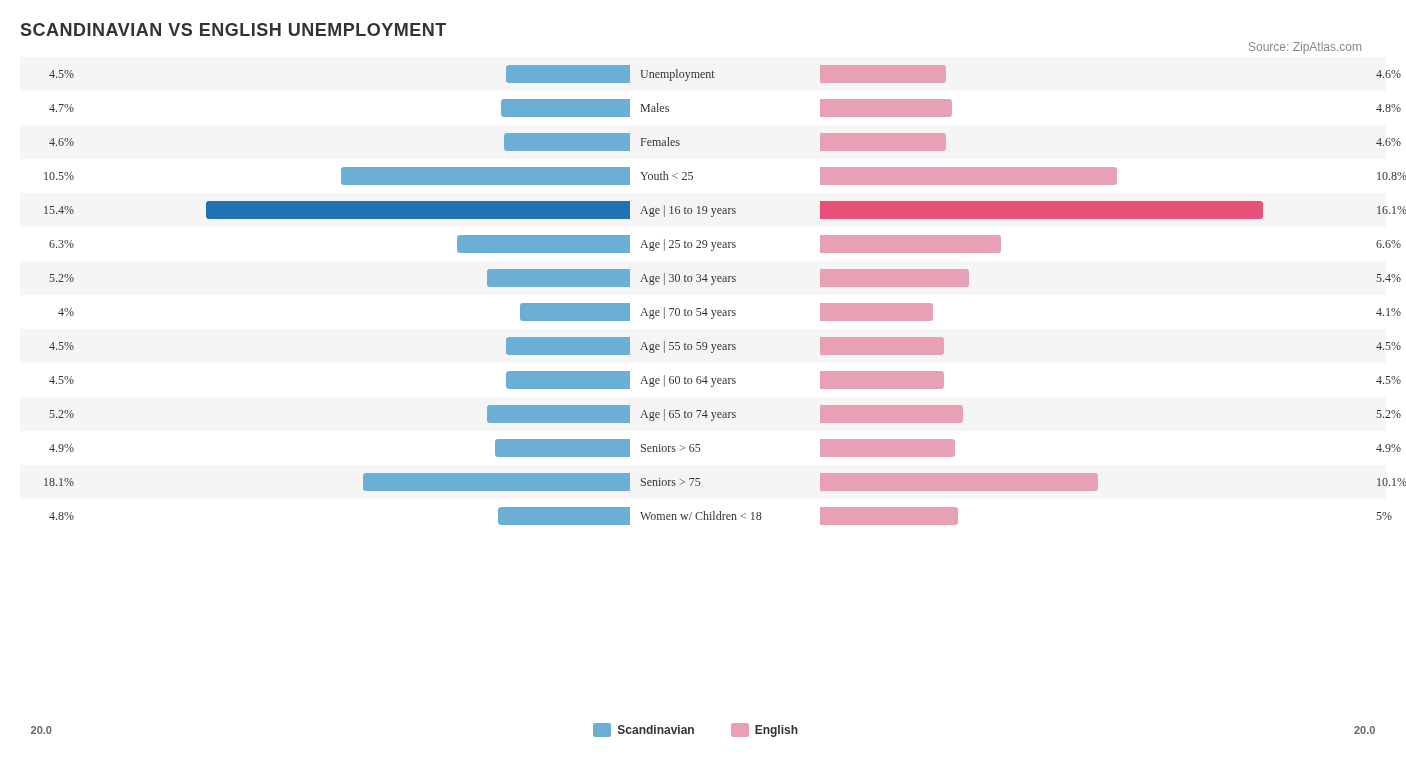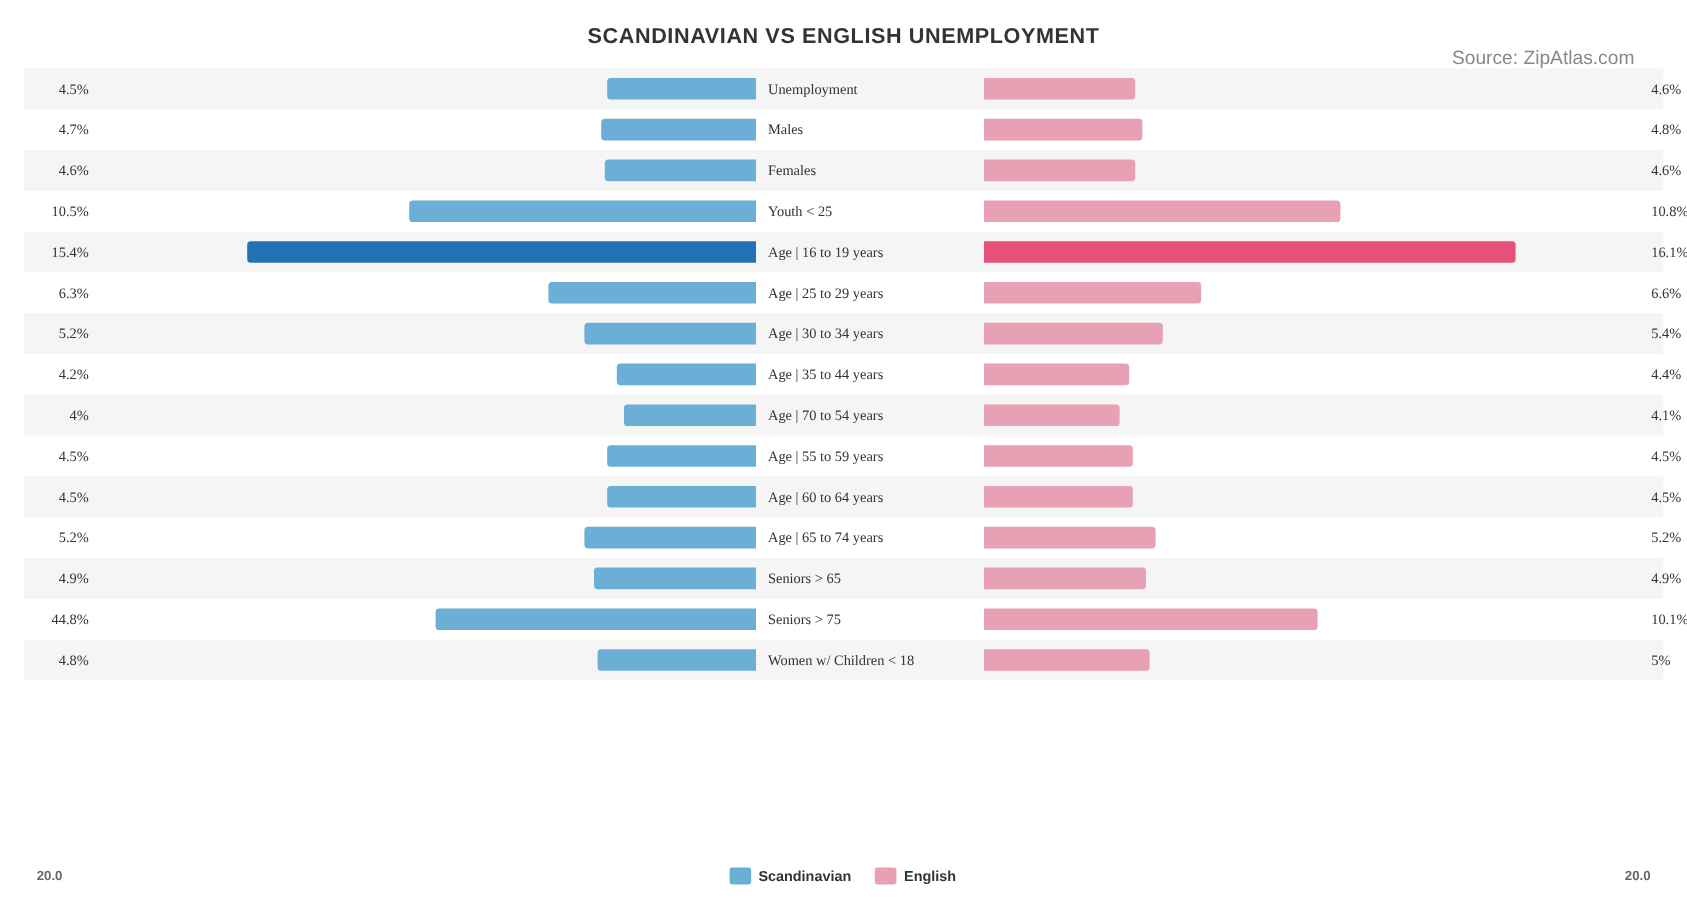--- a/index.html
+++ b/index.html
@@ -17,21 +17,21 @@
       font-weight: bold;
       color: #333;
       margin-bottom: 6px;
       text-transform: uppercase;
       letter-spacing: 0.5px;
     }
     .source {
       position: absolute;
       top: 20px;
       right: 24px;
-      font-size: 16px;
+      font-size: 12px;
       color: #888;
     }
     .chart-container {
       position: relative;
       flex: 1;
       display: flex;
       flex-direction: column;
       gap: 0px;
       margin-top: 10px;
     }
@@ -142,21 +142,21 @@
       border-radius: 2px;
     }
     .legend-scand { background: #6baed6; }
     .legend-english { background: #e8a0b4; }
 
     
   </style>
 </head>
 <body>
 
-<div style="position:relative;text-align:center;">
+<div style="position:relative;">
   <div class="chart-title">SCANDINAVIAN VS ENGLISH UNEMPLOYMENT</div>
   <div class="source">Source: ZipAtlas.com</div>
 </div>
 
 <div class="chart-container" id="chart">
     <div class="row">
     <div class="bar-area">
       <div class="left-val">4.5%</div>
       <div class="left-bar-wrap">
         <div class="left-bar" style="width:124px;"></div>
@@ -241,33 +241,20 @@
       </div>
       <div class="center-label">Age | 30 to 34 years</div>
       <div class="right-bar-wrap">
         <div class="right-bar" style="width:149px;"></div>
       </div>
       <div class="right-val">5.4%</div>
     </div>
   </div>
     <div class="row">
     <div class="bar-area">
-      <div class="left-val">4.2%</div>
-      <div class="left-bar-wrap">
-        <div class="left-bar" style="width:116px;"></div>
-      </div>
-      <div class="center-label">Age | 35 to 44 years</div>
-      <div class="right-bar-wrap">
-        <div class="right-bar" style="width:121px;"></div>
-      </div>
-      <div class="right-val">4.4%</div>
-    </div>
-  </div>
-    <div class="row">
-    <div class="bar-area">
       <div class="left-val">4%</div>
       <div class="left-bar-wrap">
         <div class="left-bar" style="width:110px;"></div>
       </div>
       <div class="center-label">Age | 70 to 54 years</div>
       <div class="right-bar-wrap">
         <div class="right-bar" style="width:113px;"></div>
       </div>
       <div class="right-val">4.1%</div>
     </div>
@@ -319,21 +306,21 @@
       </div>
       <div class="center-label">Seniors &gt; 65</div>
       <div class="right-bar-wrap">
         <div class="right-bar" style="width:135px;"></div>
       </div>
       <div class="right-val">4.9%</div>
     </div>
   </div>
     <div class="row">
     <div class="bar-area">
-      <div class="left-val">44.8%</div>
+      <div class="left-val">18.1%</div>
       <div class="left-bar-wrap">
         <div class="left-bar" style="width:267px;"></div>
       </div>
       <div class="center-label">Seniors &gt; 75</div>
       <div class="right-bar-wrap">
         <div class="right-bar" style="width:278px;"></div>
       </div>
       <div class="right-val">10.1%</div>
     </div>
   </div>
@@ -348,21 +335,21 @@
         <div class="right-bar" style="width:138px;"></div>
       </div>
       <div class="right-val">5%</div>
     </div>
   </div>
   </div>
 
 <div class="axis-row">
   <div class="axis-left">20.0</div>
   <div style="width:550px; flex-shrink:0;"></div>
-  <div style="width:190px; flex-shrink:0; display:flex; justify-content:flex-start; gap:20px;">
+  <div style="width:190px; flex-shrink:0; display:flex; justify-content:flex-end; gap:36px;">
     <div class="legend">
       <div class="legend-box legend-scand"></div>
       <span>Scandinavian</span>
     </div>
     <div class="legend">
       <div class="legend-box legend-english"></div>
       <span>English</span>
     </div>
   </div>
   <div style="width:550px; flex-shrink:0;"></div>

